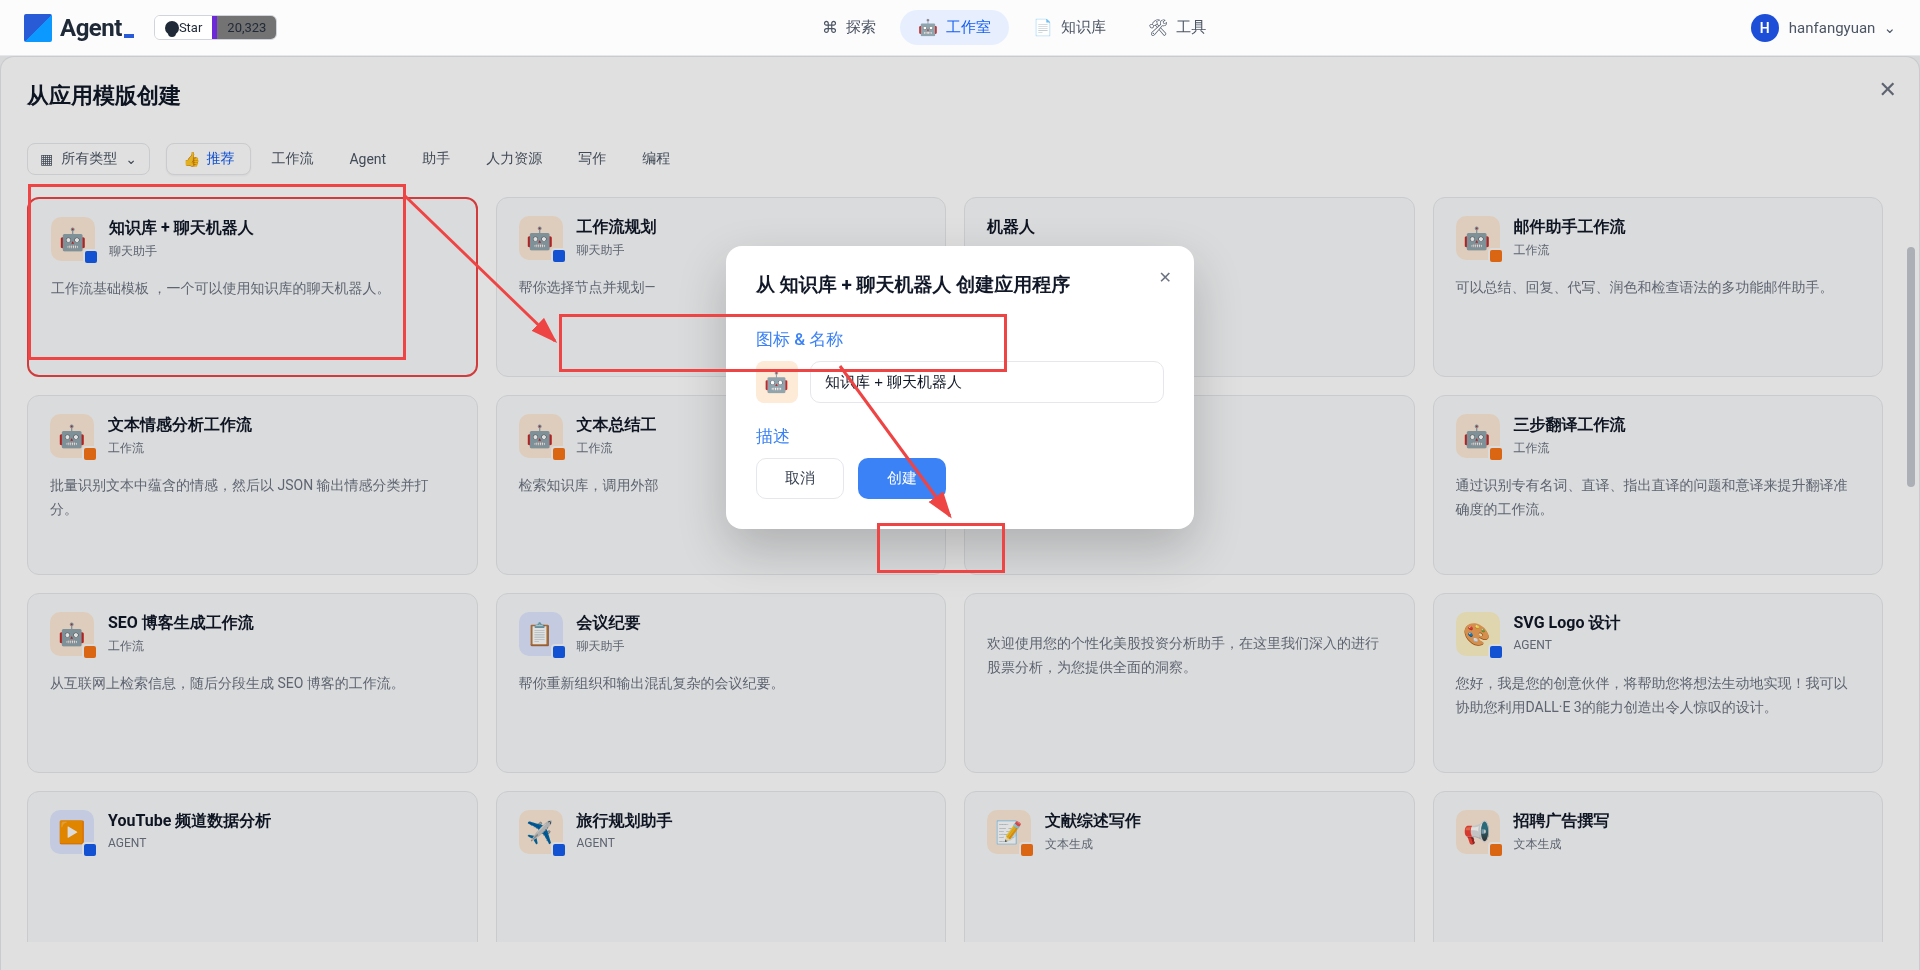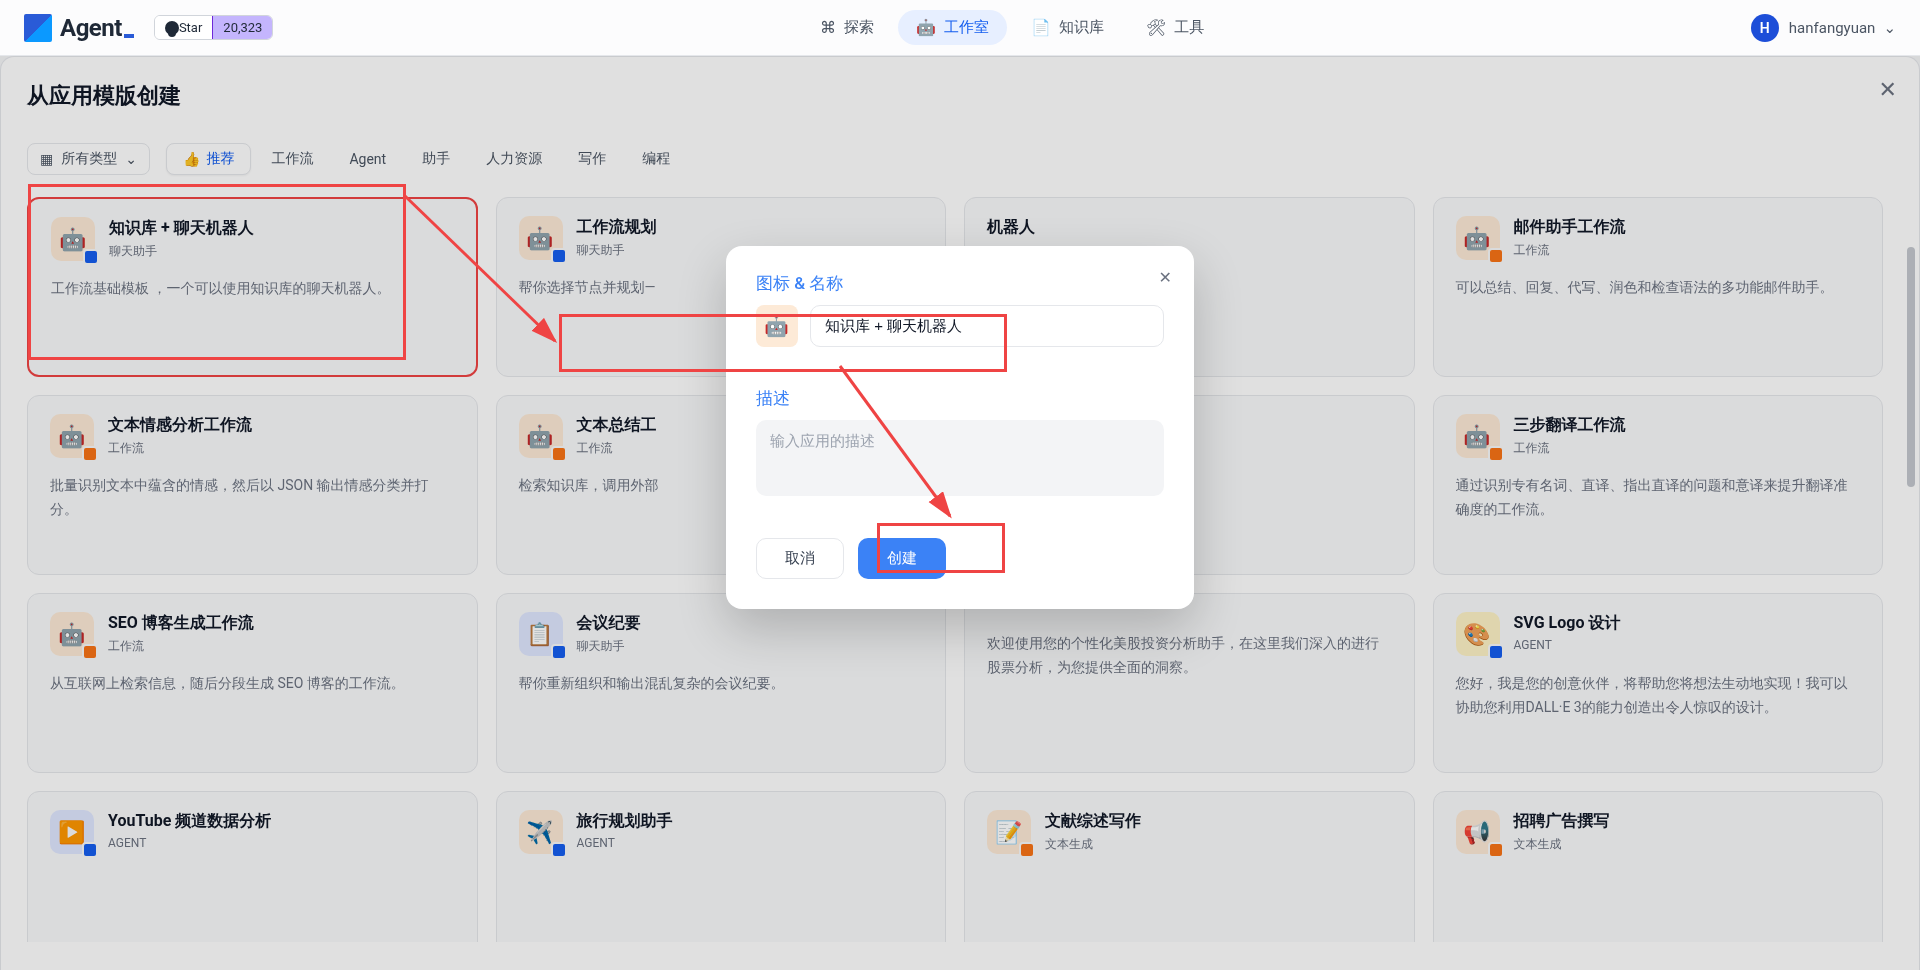--- a/index.html
+++ b/index.html
@@ -17,21 +17,21 @@
       display: flex; align-items: center;
       height: 56px; padding: 0 24px; background: #fcfcfd;
       border-bottom: 1px solid #e5e7eb;
     }
     .logo { display: flex; align-items: center; gap: 8px; margin-right: 20px; }
     .logo-mark { width: 28px; height: 28px; background: linear-gradient(135deg, #2a5bd7 50%, #0b99ff 50%); border-radius: 2px; }
     .logo-text { font-size: 24px; font-weight: 700; color: #1f2937; letter-spacing: -0.5px; }
     .logo-cursor { display:inline-block; width: 10px; height: 4px; background: #2a5bd7; margin-left: 2px; vertical-align: -2px; }
     .gh-btn { display:inline-flex; align-items:center; border:1px solid #d1d5db; border-radius:6px; overflow:hidden; font-size:13px; }
     .gh-star { padding: 4px 10px; display:flex; align-items:center; gap:0; background:#fff; }
-    .gh-count { padding: 4px 10px; border-left:1px solid #6d28d9; background:#c4b5fd; }
+    .gh-count { padding: 4px 10px; border-left:5px solid #6d28d9; background:#737373; }
     .gh-icon { width:14px; height:14px; background:#1f2937; border-radius:50%; position:relative; }
     .gh-icon::after { content:''; position:absolute; bottom:-2px; left:3px; width:8px; height:4px; background:#1f2937; border-radius:0 0 4px 4px; }
 
     .nav-center { flex:1; display:flex; justify-content:center; gap: 6px; }
     .nav-item { display:flex; align-items:center; gap:8px; padding: 8px 18px; border-radius: 24px; font-size:15px; color:#4b5563; cursor:pointer; }
     .nav-item.active { background:#e7efff; color:#155eef; }
     .nav-item .nicon { font-size:16px; }
 
     .nav-right { display:flex; align-items:center; gap:10px; }
     .avatar { width:28px; height:28px; border-radius:50%; background:#1d4ed8; color:#fff; display:flex; align-items:center; justify-content:center; font-size:14px; font-weight:600; }
@@ -319,30 +319,30 @@
           </div>
           <div class="card-desc"></div>
         </div>
       </div>
     <div class="sbar"></div>
   </div>
 
   <div class="overlay"></div>
 
   <div class="modal">
+    <div class="modal-title">从 知识库 + 聊天机器人 创建应用程序</div>
     <div class="modal-close">✕</div>
 
     <label class="form-label">图标 &amp; 名称</label>
     <div class="name-row">
       <div class="icon-picker">🤖</div>
       <input class="name-input" value="知识库 + 聊天机器人" style="">
     </div>
 
-    <label class="form-label" style="margin-top:40px;font-family:Liberation Serif, serif;">描述</label>
-    <textarea class="desc-input" placeholder="输入应用的描述" style=""></textarea>
+    <label class="form-label" style="margin-top:22px;font-family:Liberation Serif, serif;">描述</label>
 
     <div class="modal-actions">
       <button class="btn btn-secondary">取消</button>
       <button class="btn btn-primary">创建</button>
     </div>
   </div>
 
   <div class="annot" style="left:28px; top:128px; width:378px; height:176px;"></div>
   <div class="annot" style="left:559px; top:258px; width:448px; height:58px;"></div>
   <div class="annot" style="left:877px; top:467px; width:128px; height:50px;"></div>

